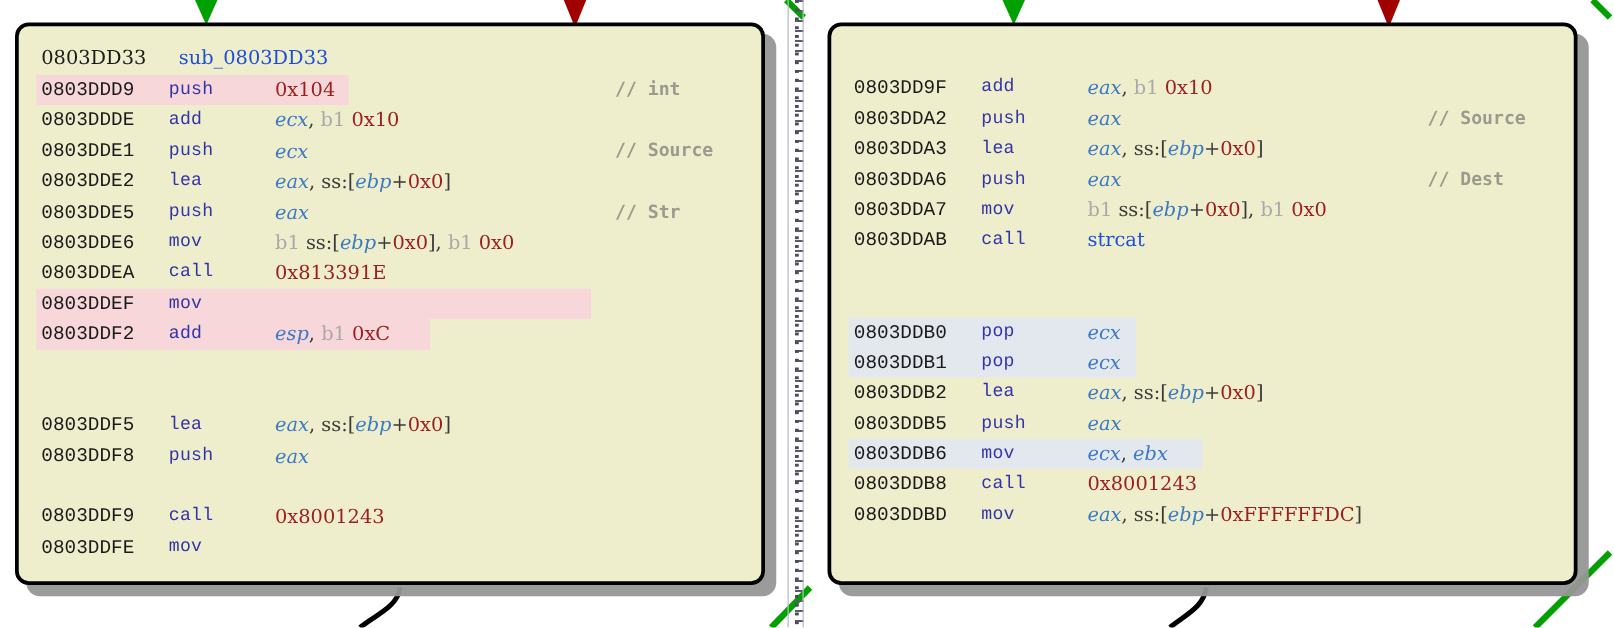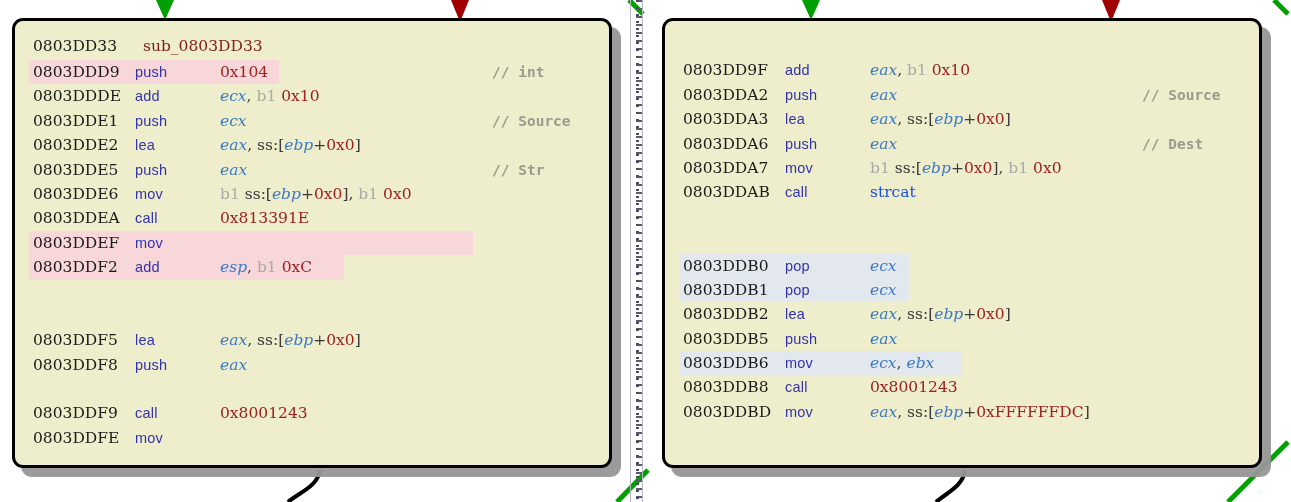--- a/index.html
+++ b/index.html
@@ -85,34 +85,34 @@
 
   .tok {
     position: absolute;
     top: 0;
     height: 24.4px;
     line-height: 24.4px;
     display: inline-block;
   }
 
   
-  .c-addr  { left: 18px; }
+  .c-addr  { left: 18px; font-family: Liberation Mono, monospace; }
   .c-mnem  { left: 120px; }
   .c-ops   { left: 205px; }
   .c-cmt   { left: 477px; font-weight: bold; }
 
   
   .title-row { height: 26px; }
   .title-addr { left: 18px; }
   .title-name { left: 128px; }
 
   
   .addr   { color: #1a1a1a; }
-  .name   { color: #7f1d1d; }
-  .mnem   { color: #3333aa; font-family: Liberation Sans, sans-serif; font-size: 14.5px; letter-spacing:0.2px;}
+  .name   { color: #1d4ed8; }
+  .mnem   { color: #3333aa; font-family: Liberation Mono, monospace; font-size: 14.5px; letter-spacing:0.2px;}
   .reg    { color: #3b79c4; font-style: italic; }
   .punct  { color: #3a3a3a; }
   .num    { color: #9c2020; }
   .size   { color: #a9a9a9; }
   .cmt    { color: #9a9a8e; font-family: "DejaVu Sans Mono", "Liberation Mono", monospace; font-size: 14.5px; }
   .fn     { color: #1d4ed8; }
 
   
   .hl {
     position: absolute;

